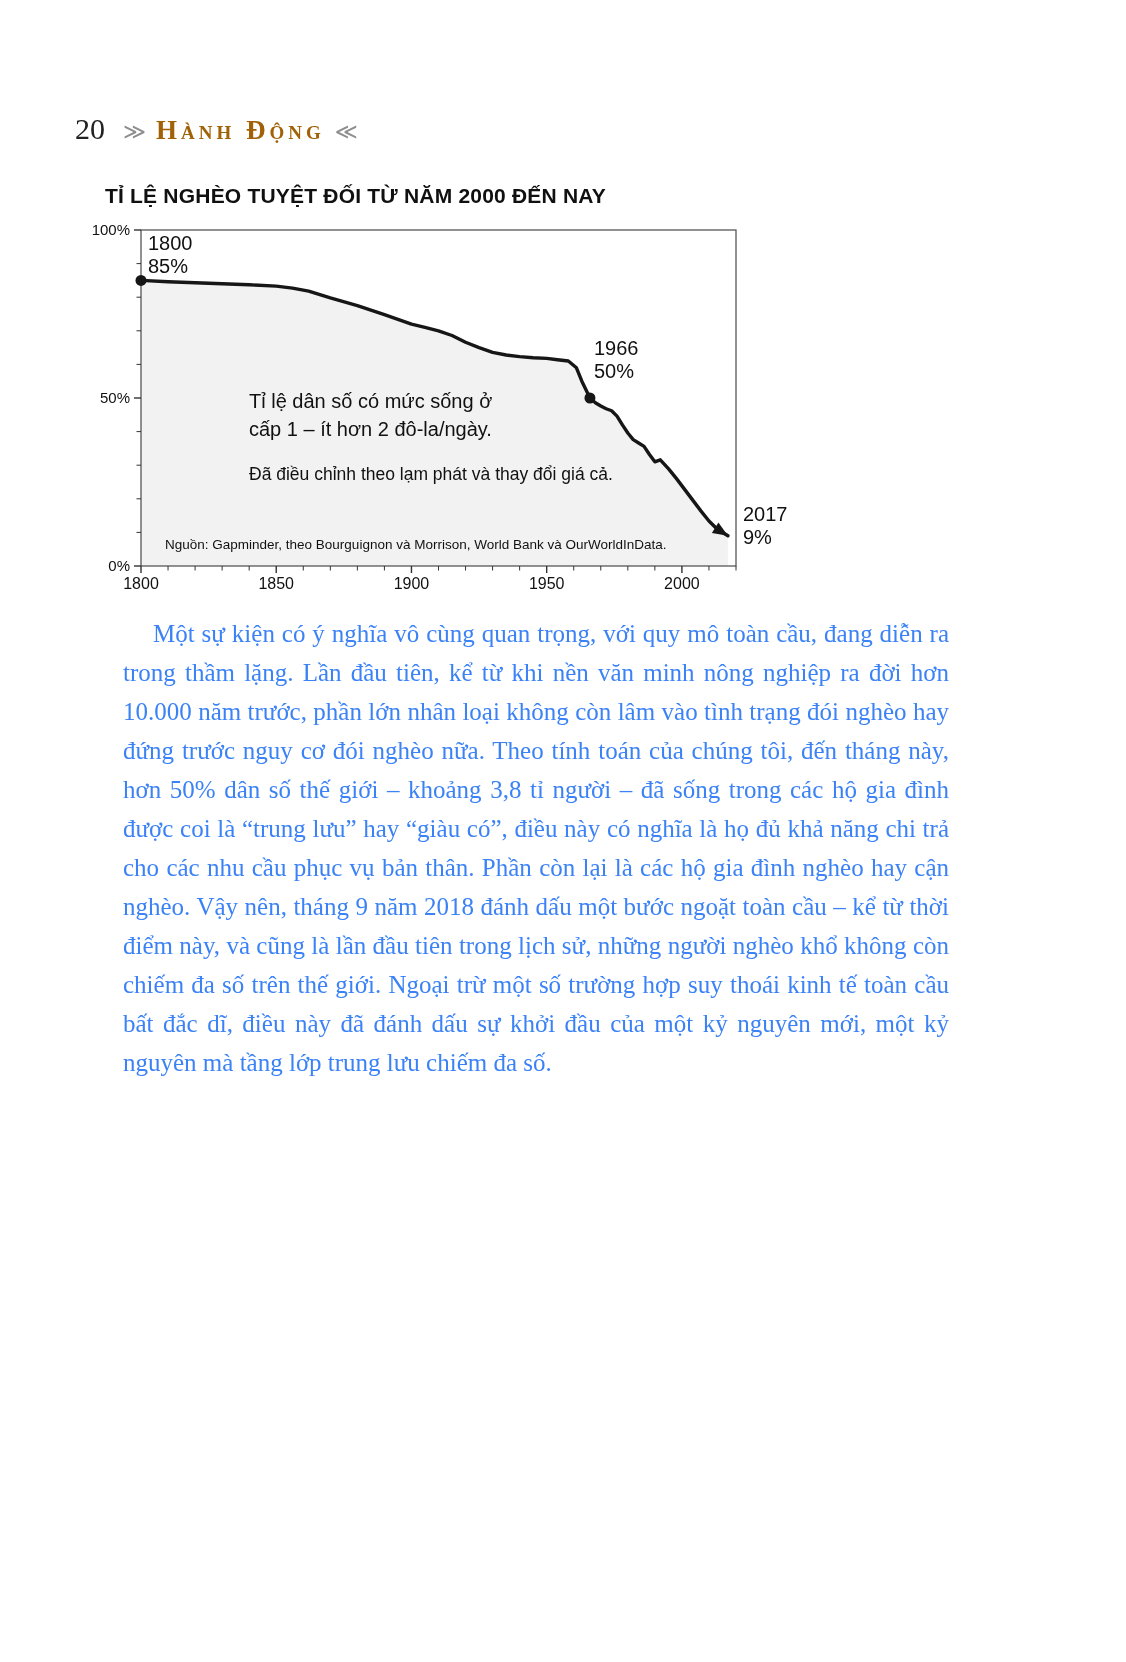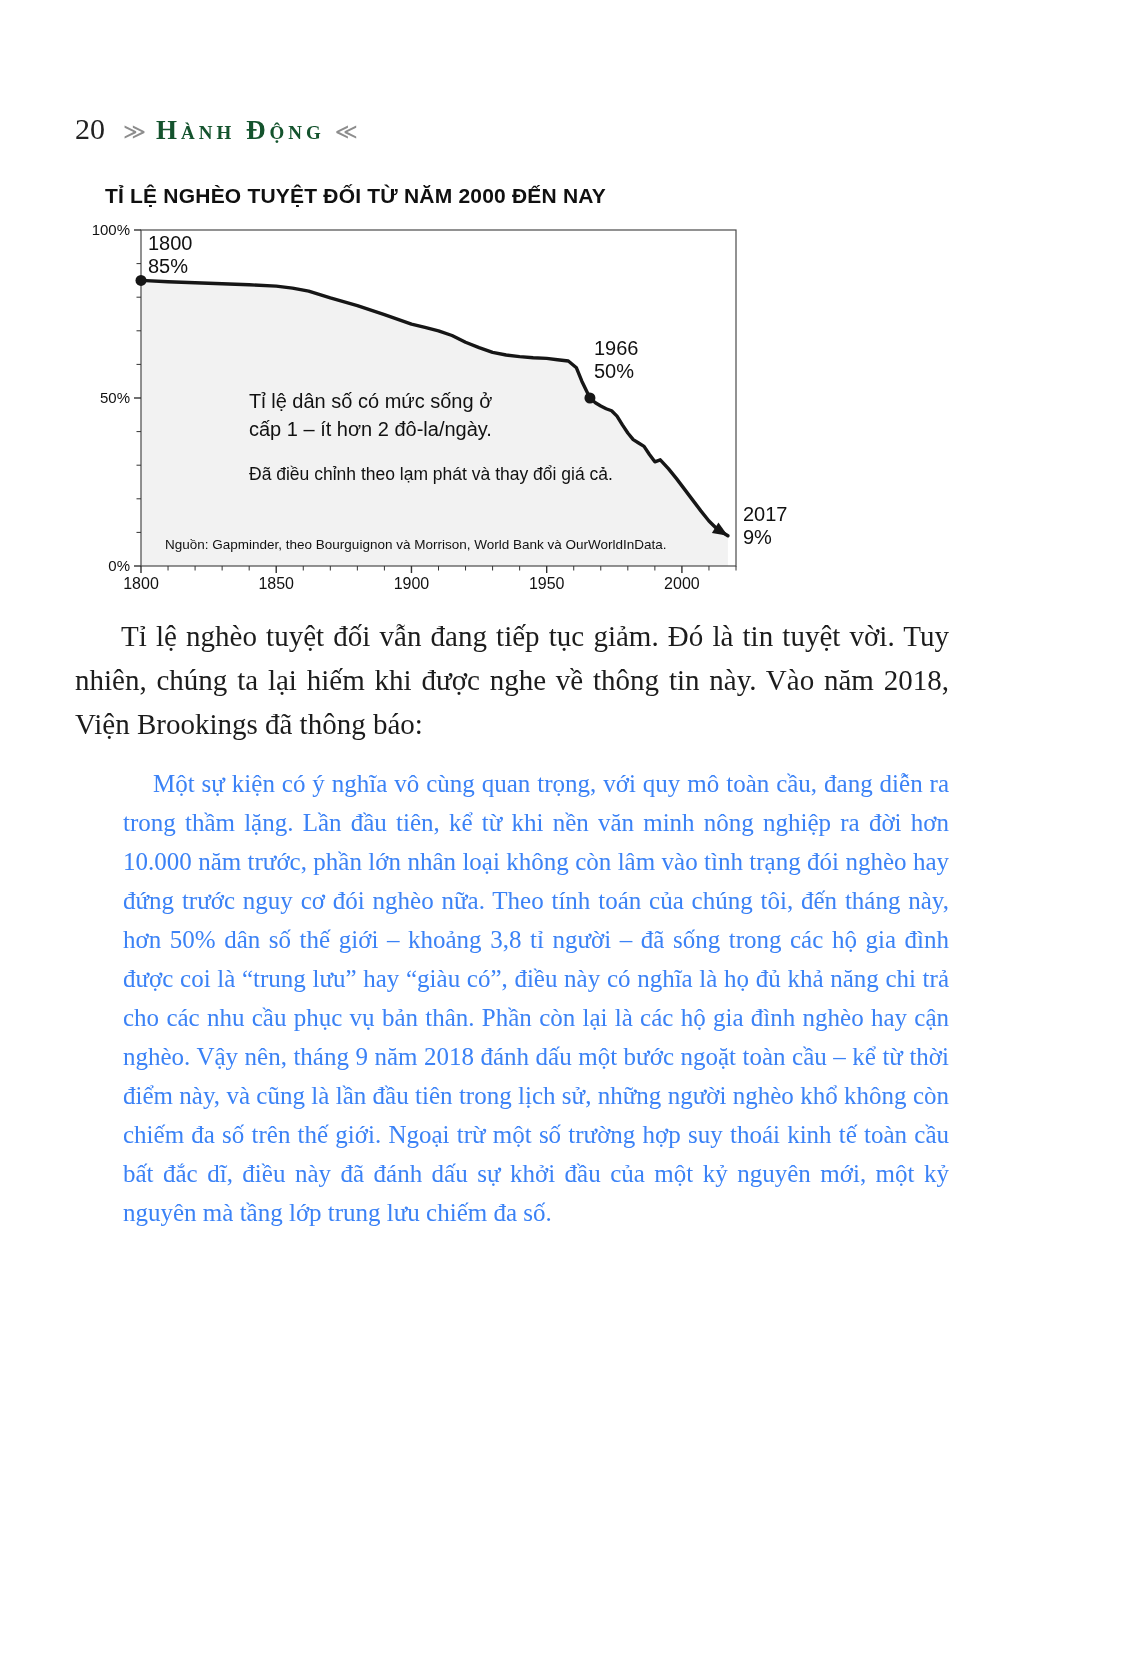--- a/index.html
+++ b/index.html
@@ -8,21 +8,21 @@
     padding:112px 176px 0 74px;
     background:#ffffff; color:#1b1b1b;
     font-family:"Liberation Serif", serif;
     position:relative; margin:0 auto; overflow:hidden;
   }
   .running-head { display:flex; align-items:baseline; }
   .page-number { font-size:30px; color:#222; }
   .ornament { font-size:22px; color:#8d8d8d; margin:0 10px 0 18px; }
   .ornament.right { margin:0 0 0 10px; }
   .head-title {
-    font-size:27px; color:#14532d; font-variant:small-caps;
+    font-size:27px; color:#a16207; font-variant:small-caps;
     letter-spacing:4px; font-weight:600;
   }
   .chart-block { margin-top:38px; margin-left:16px; }
   .chart-title {
     font-family:"Liberation Sans", sans-serif; font-weight:700;
     font-size:21px; color:#101010; letter-spacing:0.2px;
     margin:0 0 10px 14px;
   }
   #chart svg { display:block; }
   #chart svg text { font-family:"Liberation Sans", sans-serif; fill:#111; }
@@ -109,17 +109,16 @@
           <text x="652" y="326" font-size="20">9%</text>
           <text x="158" y="190" font-size="20">Tỉ lệ dân số có mức sống ở</text>
           <text x="158" y="218" font-size="20">cấp 1 – ít hơn 2 đô-la/ngày.</text>
           <text x="158" y="262" font-size="17.5">Đã điều chỉnh theo lạm phát và thay đổi giá cả.</text>
           <text x="74" y="331" font-size="13.5">Nguồn: Gapminder, theo Bourguignon và Morrison, World Bank và OurWorldInData.</text>
         </svg>
       </div>
   </section>
 
   <section class="body-text">
-    <p class="intro">Tỉ lệ nghèo tuyệt đối vẫn đang tiếp tục giảm. Đó là tin tuyệt vời. Tuy nhiên, chúng ta lại hiếm khi được nghe về thông tin này. Vào năm 2018, Viện Brookings đã thông báo:</p>
     <div class="quote">Một sự kiện có ý nghĩa vô cùng quan trọng, với quy mô toàn cầu, đang diễn ra trong thầm lặng. Lần đầu tiên, kể từ khi nền văn minh nông nghiệp ra đời hơn 10.000 năm trước, phần lớn nhân loại không còn lâm vào tình trạng đói nghèo hay đứng trước nguy cơ đói nghèo nữa. Theo tính toán của chúng tôi, đến tháng này, hơn 50% dân số thế giới – khoảng 3,8 tỉ người – đã sống trong các hộ gia đình được coi là “trung lưu” hay “giàu có”, điều này có nghĩa là họ đủ khả năng chi trả cho các nhu cầu phục vụ bản thân. Phần còn lại là các hộ gia đình nghèo hay cận nghèo. Vậy nên, tháng 9 năm 2018 đánh dấu một bước ngoặt toàn cầu – kể từ thời điểm này, và cũng là lần đầu tiên trong lịch sử, những người nghèo khổ không còn chiếm đa số trên thế giới. Ngoại trừ một số trường hợp suy thoái kinh tế toàn cầu bất đắc dĩ, điều này đã đánh dấu sự khởi đầu của một kỷ nguyên mới, một kỷ nguyên mà tầng lớp trung lưu chiếm đa số.</div>
   </section>
 
 </div>
 
 </body></html>

